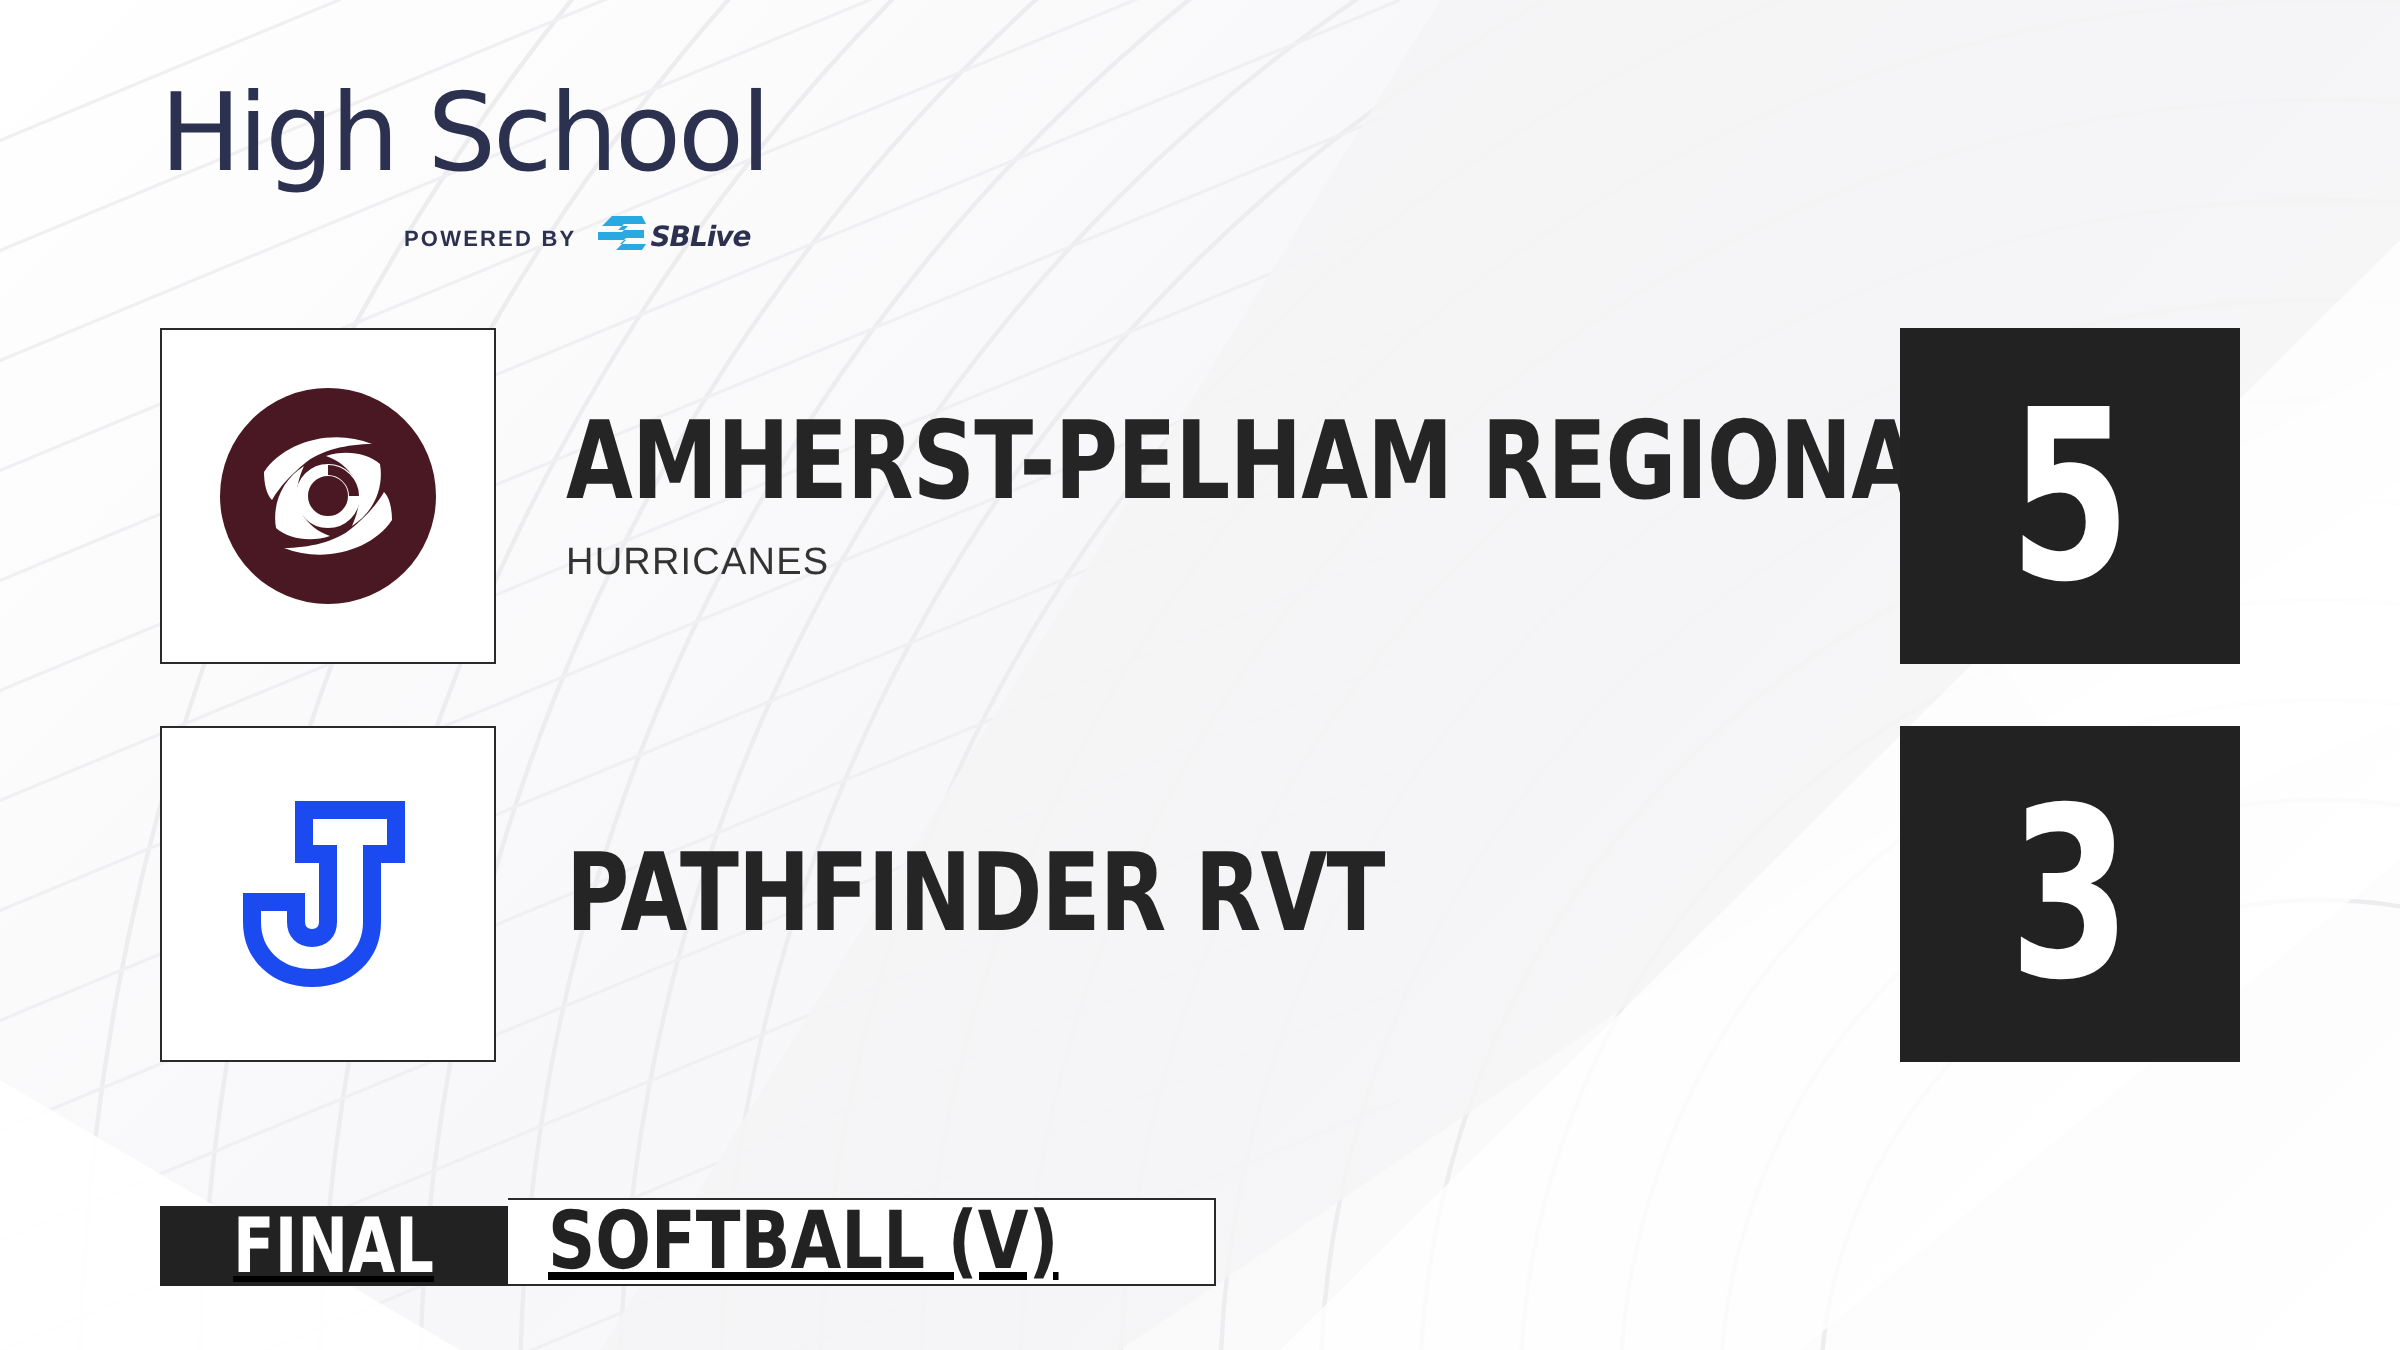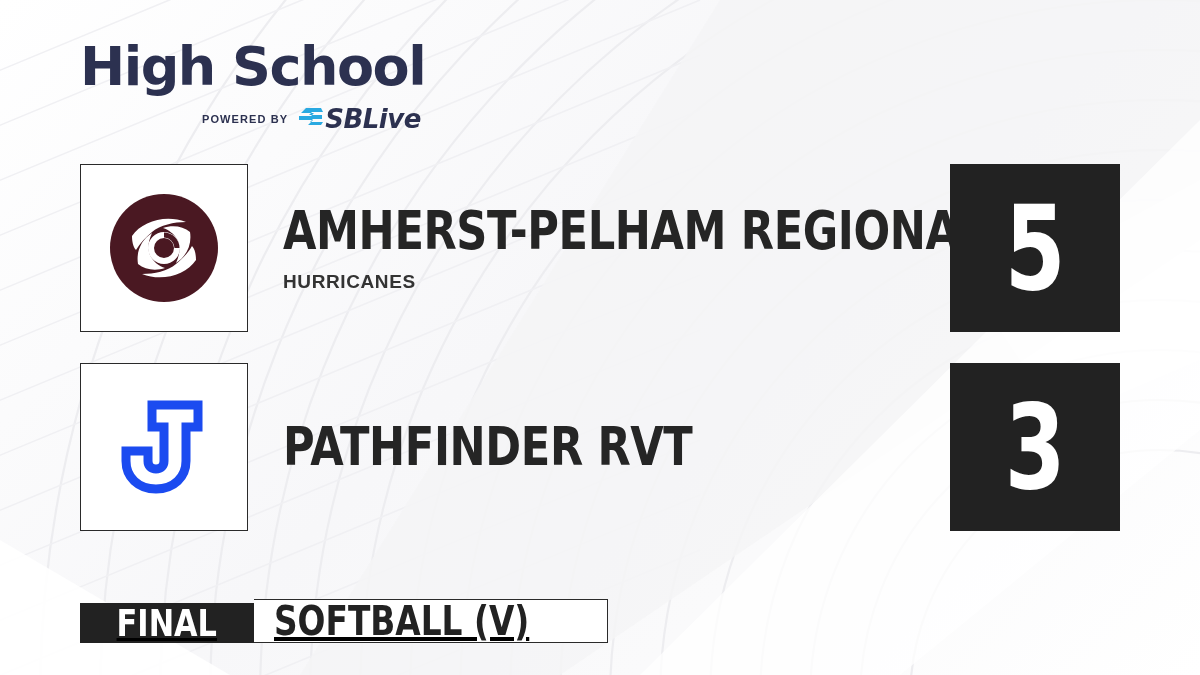--- a/index.html
+++ b/index.html
@@ -37,21 +37,21 @@
     width: 430px;
     height: 100px;
   }
   .brand-row {
     display: flex;
     align-items: center;
     height: 62px;
   }
   .brand-word {
     font-family: "DejaVu Sans", sans-serif;
-    font-weight: 700;
+    font-weight: 400;
     font-size: 54px;
     letter-spacing: -1.5px;
     color: #2c3150;
     line-height: 60px;
     white-space: nowrap;
   }
   .brand-pin {
     position: relative;
     margin-left: 12px;
     width: 66px;
@@ -75,21 +75,21 @@
   .sblive {
     display: flex;
     align-items: center;
     margin-left: 9px;
   }
   .sblive-mark { margin-right: 2px; }
   .sblive-text {
     font-family: "DejaVu Sans", sans-serif;
     font-weight: 700;
     font-style: italic;
-    font-size: 26px;
+    font-size: 14px;
     letter-spacing: -0.5px;
     color: #2c3150;
     line-height: 21px;
     white-space: nowrap;
   }
 
   
   .team-row {
     position: absolute;
     left: 80px;
@@ -129,21 +129,21 @@
     font-size: 54px;
     line-height: 56px;
     letter-spacing: -0.5px;
     color: #252525;
     transform: scaleX(0.80);
     transform-origin: left center;
     white-space: nowrap;
   }
   .team-mascot {
     font-family: "Liberation Sans", sans-serif;
-    font-weight: 700;
+    font-weight: 400;
     font-size: 19px;
     line-height: 22px;
     letter-spacing: 0.6px;
     color: #333333;
     margin-top: 12px;
     white-space: nowrap;
   }
 
   .score-box {
     position: absolute;

